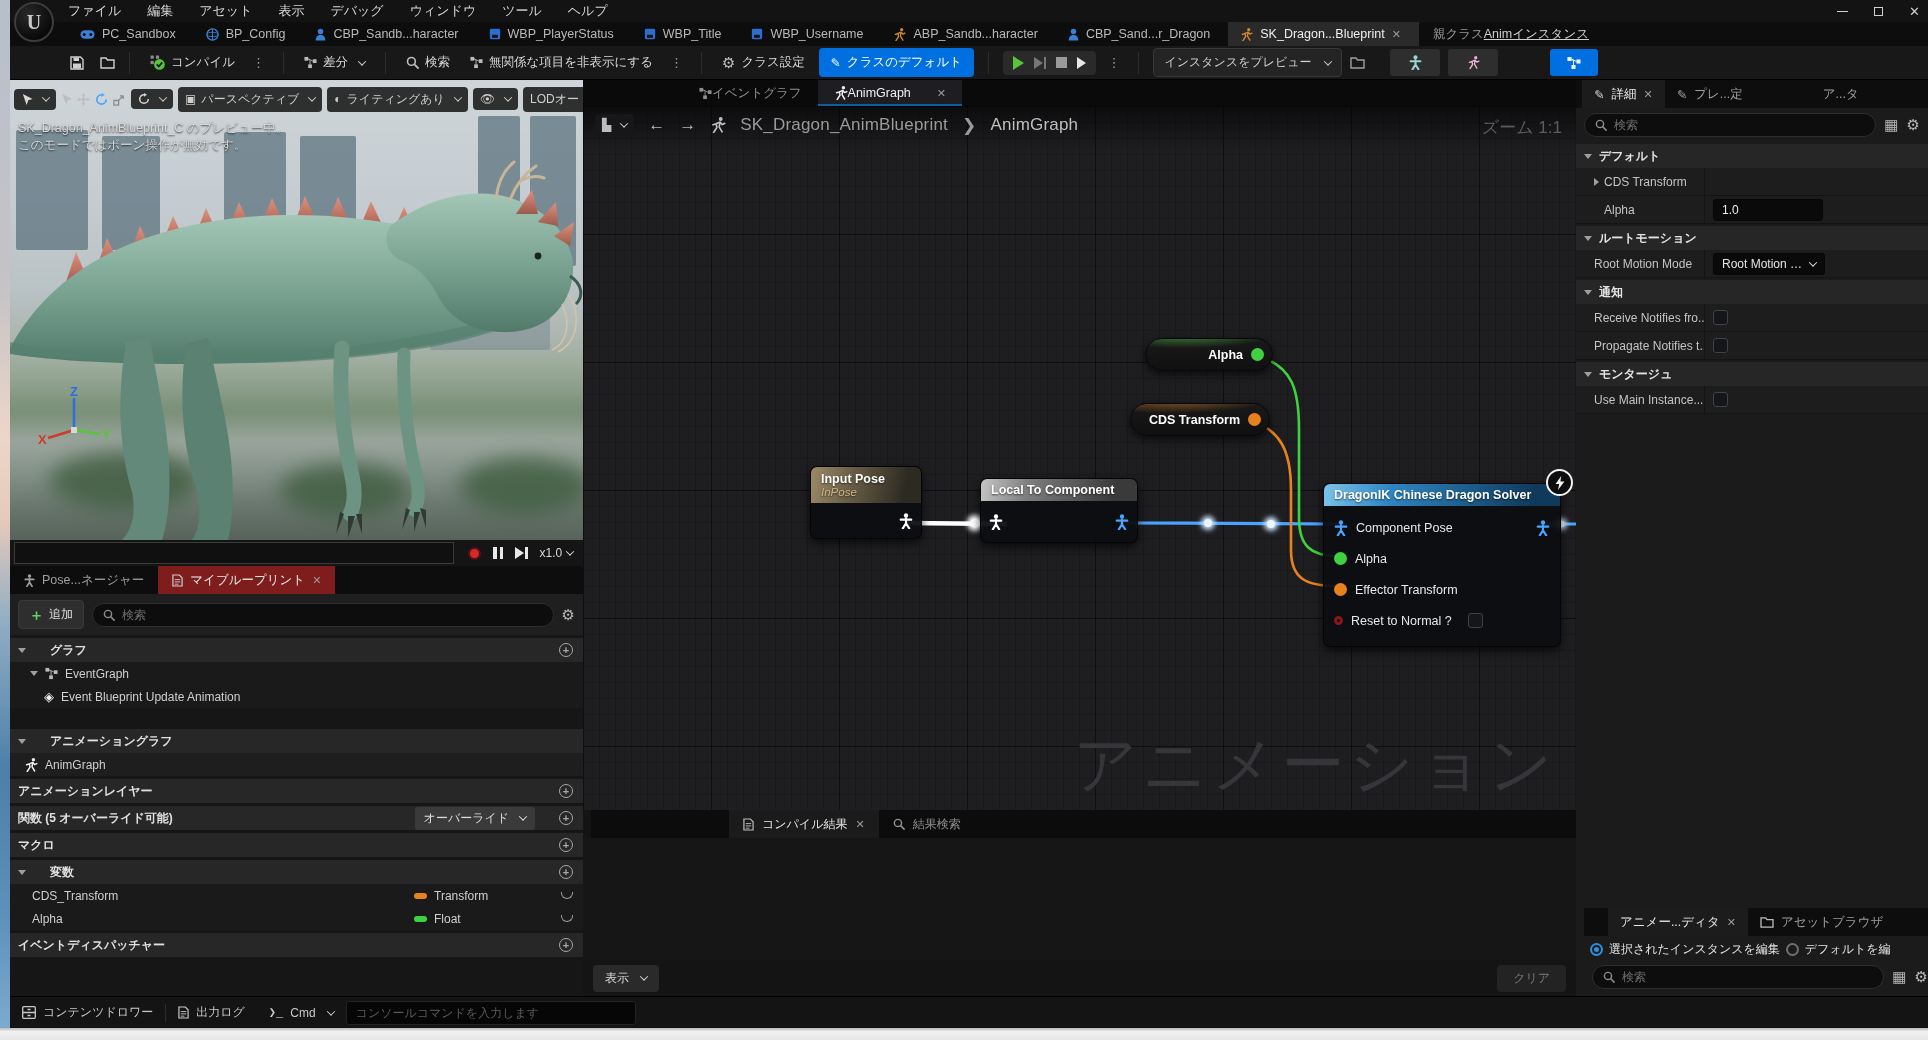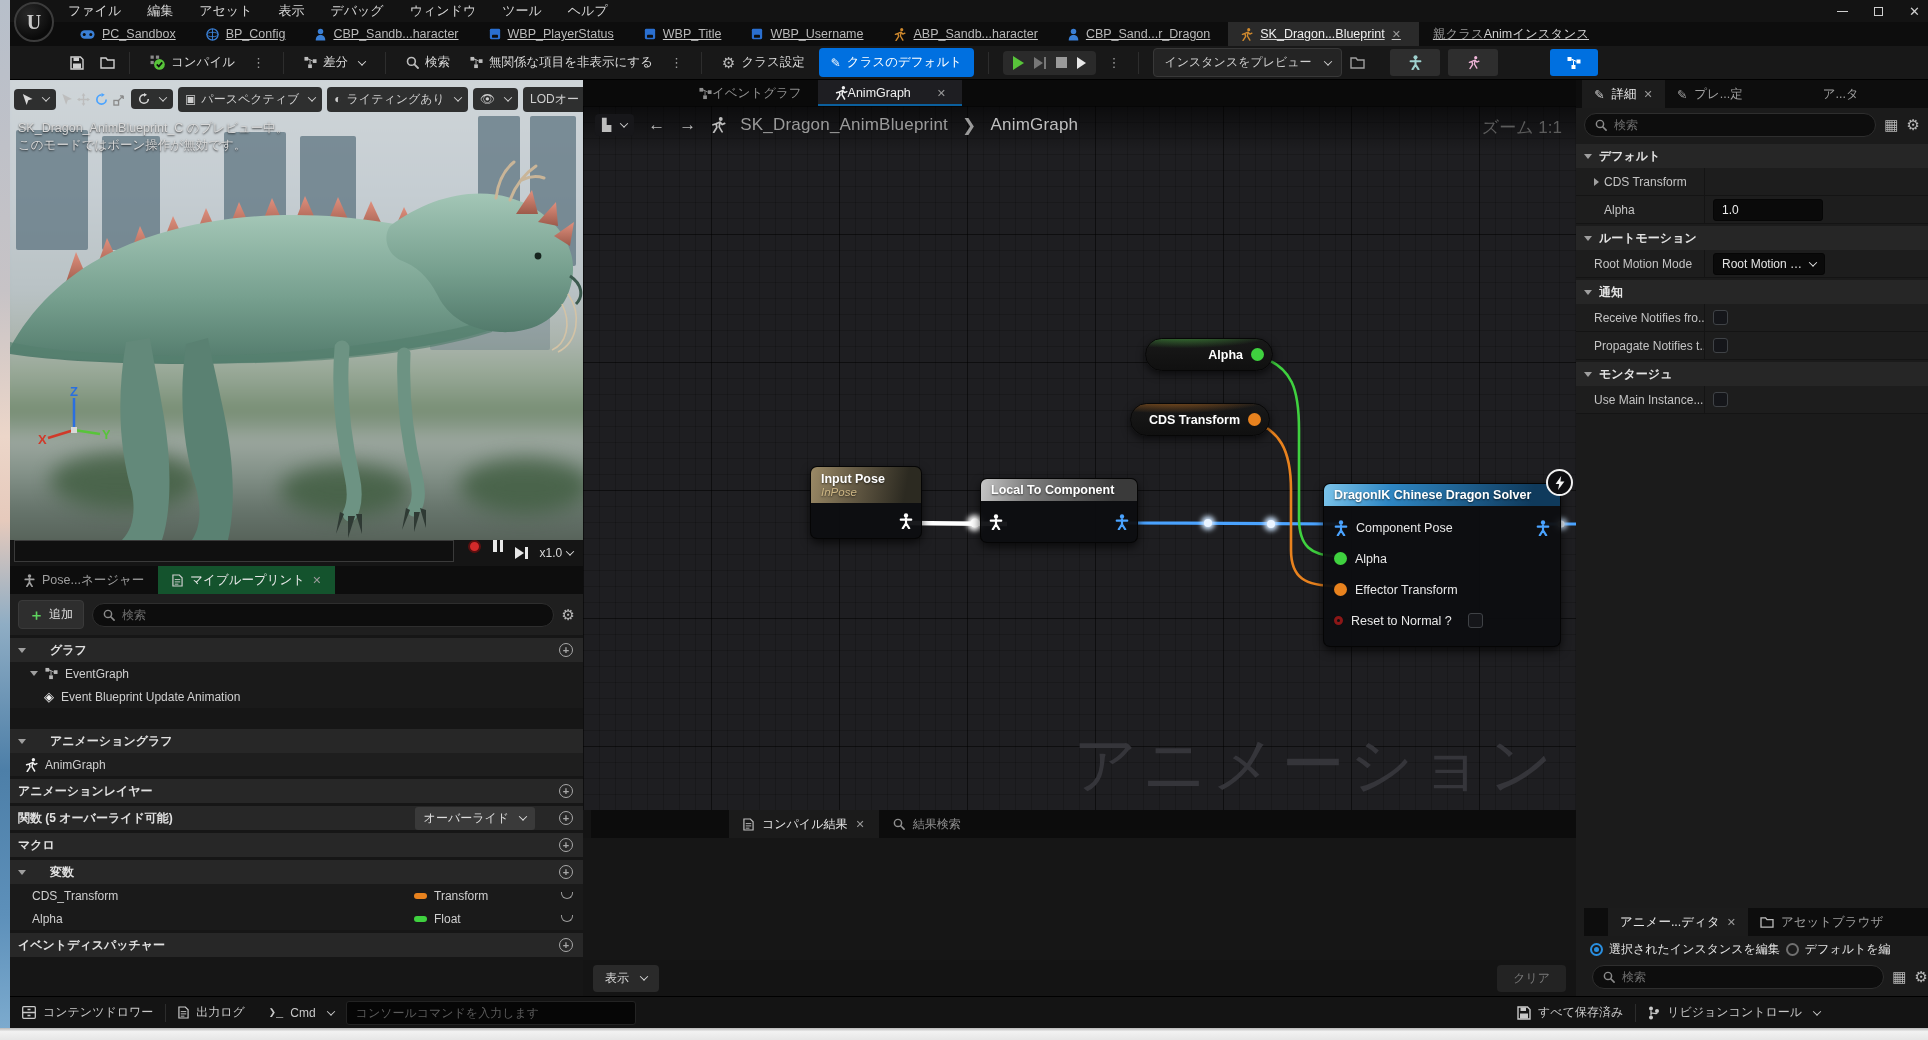--- a/index.html
+++ b/index.html
@@ -22,21 +22,21 @@
 
   
   #titlebar { left:10px; top:0; width:1918px; height:22px; background:#131313; }
   #logo { left:14px; top:2px; width:40px; height:40px; border-radius:50%; background:radial-gradient(circle at 35% 30%,#2a2a2a,#0a0a0a 70%); border:2px solid #3c3c3c; z-index:30; display:flex; align-items:center; justify-content:center; color:#c9c9c9; font-family:"Liberation Serif","DejaVu Serif",serif; font-size:20px; font-weight:bold; }
   #menus { left:68px; top:0; height:22px; display:flex; gap:26px; align-items:center; color:#d6d6d6; font-size:13px; }
   #winbtns { right:8px; top:0; height:22px; display:flex; gap:26px; align-items:center; color:#cfcfcf; }
   .wb-sq { width:9px;height:9px;border:1.4px solid #cfcfcf; display:inline-block;}
   .wb-min { width:11px;height:0;border-top:1.4px solid #cfcfcf; display:inline-block;}
 
   
-  #assettabs { left:10px; top:22px; width:1918px; height:24px; background:#0d0d0d; display:flex; align-items:stretch; padding-left:58px;text-decoration:underline; }
+  #assettabs { left:10px; top:22px; width:1918px; height:24px; background:#0d0d0d; display:flex; align-items:stretch; padding-left:58px; }
   .atab { display:flex; align-items:center; gap:7px; padding:0 18px 0 12px; color:#b9b9b9; font-size:12.5px; white-space:nowrap; }
   .atab.active { background:#2a2a2a; color:#efefef; }
   #parentclass { display:flex; align-items:center; gap:0; padding-left:14px; color:#9a9a9a; font-size:12.5px; }
   #parentclass .link { color:#cfcfcf; text-decoration:underline; }
 
   
   #toolbar { left:10px; top:46px; width:1918px; height:34px; background:#181818; border-bottom:1px solid #000; display:flex; align-items:center; padding-left:60px; gap:8px; color:#d8d8d8; }
   .tb-sep { width:1px; height:22px; background:#2d2d2d; margin:0 6px; }
   .tb-item { display:flex; align-items:center; gap:6px; padding:4px 6px; border-radius:3px; white-space:nowrap; font-size:12.5px; }
   .tb-dots { color:#9a9a9a; font-size:13px; padding:0 3px; letter-spacing:1px; }
@@ -59,29 +59,29 @@
   #vp-art { position:absolute; inset:0; }
   #vp-bg { position:absolute; inset:-12px; filter:blur(6px) saturate(.9);
     background:linear-gradient(180deg,#cfd6da 0%,#c4cdd3 26%,#b8c2c5 46%,#abb5ae 56%,#93a691 64%,#758f72 71%,#9aa69d 77%,#85948a 83%,#66756b 91%,#515d53 100%); }
   .win { position:absolute; background:#5d7480; opacity:.75; border-radius:2px; }
   .bush { position:absolute; background:#3f5c3f; border-radius:50%; opacity:.8; }
   #vp svg.dragon { position:absolute; left:0; top:0; }
   #vp-toolbar { position:absolute; left:0; top:4px; width:573px; height:30px; display:flex; align-items:center; gap:5px; padding:0 4px; z-index:5; }
   .vtb { background:#1d1d1dE6; border-radius:4px; padding:4px 7px; display:flex; align-items:center; gap:5px; color:#cfcfcf; font-size:12px; white-space:nowrap; }
   #preview-msg { position:absolute; left:8px; top:40px; z-index:4; color:#d8d8d8; font-size:12.5px; line-height:17px; text-shadow:0 1px 2px #000c; }
   #gizmo { position:absolute; left:28px; bottom:92px; z-index:4; }
-  #playbar { position:absolute; left:0; top:460px; width:573px; height:26px; background:#151515; display:flex; z-index:6; }
+  #playbar { position:absolute; left:0; top:460px; width:573px; height:26px; background:#151515; display:flex; align-items:center; z-index:6; }
   #scrub { margin-left:4px; width:440px; height:22px; background:#101010; border:1px solid #3a3a3a; }
   .rec { width:13px;height:13px;border-radius:50%;background:#d42a2a;border:2px solid #5a1010; margin-left:14px;}
   .pause { display:flex; gap:3px; margin-left:12px;} .pause i{width:3.5px;height:12px;background:#e8e8e8;}
   #speed { margin-left:12px; color:#d8d8d8; display:flex; align-items:center; }
 
   #lefttabs { position:absolute; left:0; top:486px; width:573px; height:28px; background:#0d0d0d; display:flex; }
   .ltab { display:flex; align-items:center; gap:7px; padding:0 14px; color:#9f9f9f; font-size:12.5px; }
-  .ltab.active { background:#14532d; color:#e8e8e8; }
+  .ltab.active { background:#7f1d1d; color:#e8e8e8; }
 
   #mybp { position:absolute; left:0; top:514px; width:573px; height:402px; background:#161616; }
   #mybp-head { display:flex; align-items:center; gap:8px; padding:6px 8px; background:#1f1f1f; }
   .btn-add { display:flex; align-items:center; gap:5px; background:#2e2e2e; border:1px solid #3a3a3a; border-radius:4px; padding:5px 10px; color:#e0e0e0; }
   .btn-add .pl { color:#5fd35f; font-size:15px; font-weight:bold; line-height:10px; }
   .searchpill { flex:1; display:flex; align-items:center; gap:7px; background:#0d0d0d; border:1px solid #2e2e2e; border-radius:12px; padding:4px 10px; color:#6e6e6e; }
   .searchpill input { background:transparent; border:0; outline:0; color:#ddd; width:100%; font-size:12px; font-family:inherit; }
   .searchpill input::placeholder { color:#6e6e6e; }
   .sec { display:flex; align-items:center; gap:24px; background:#272727; padding:0 10px 0 8px; height:24px; margin-top:3px; font-weight:bold; color:#e0e0e0; }
   .sec .sp { flex:1; }
@@ -980,32 +980,16 @@
       <span>出力ログ</span>
     </div>
     <div class="sb-item">
       <span style="font-family:'Liberation Mono','DejaVu Sans Mono',monospace;color:#c9c9c9">❯_</span>
       <span>Cmd</span>
         <span class="chev"></span>
     </div>
     <div id="console">
       <input placeholder="コンソールコマンドを入力します" style="">
     </div>
-    <div id="sb-right">
-      <div class="sb-item">
-        <svg class="ic" width="14" height="14" color="#c9c9c9">
-            <use href="#i-floppy"></use>
-          </svg>
-        <span>すべて保存済み</span>
-      </div>
-      <div class="sb-sep"></div>
-      <div class="sb-item" style="margin-right:96px">
-        <svg class="ic" width="12" height="14" color="#c9c9c9">
-            <use href="#i-branch"></use>
-          </svg>
-        <span>リビジョンコントロール</span>
-          <span class="chev"></span>
-      </div>
-    </div>
   </div>
 
   <div class="abs" id="bottom-strip"></div>
 </div>
 
 </body></html>

